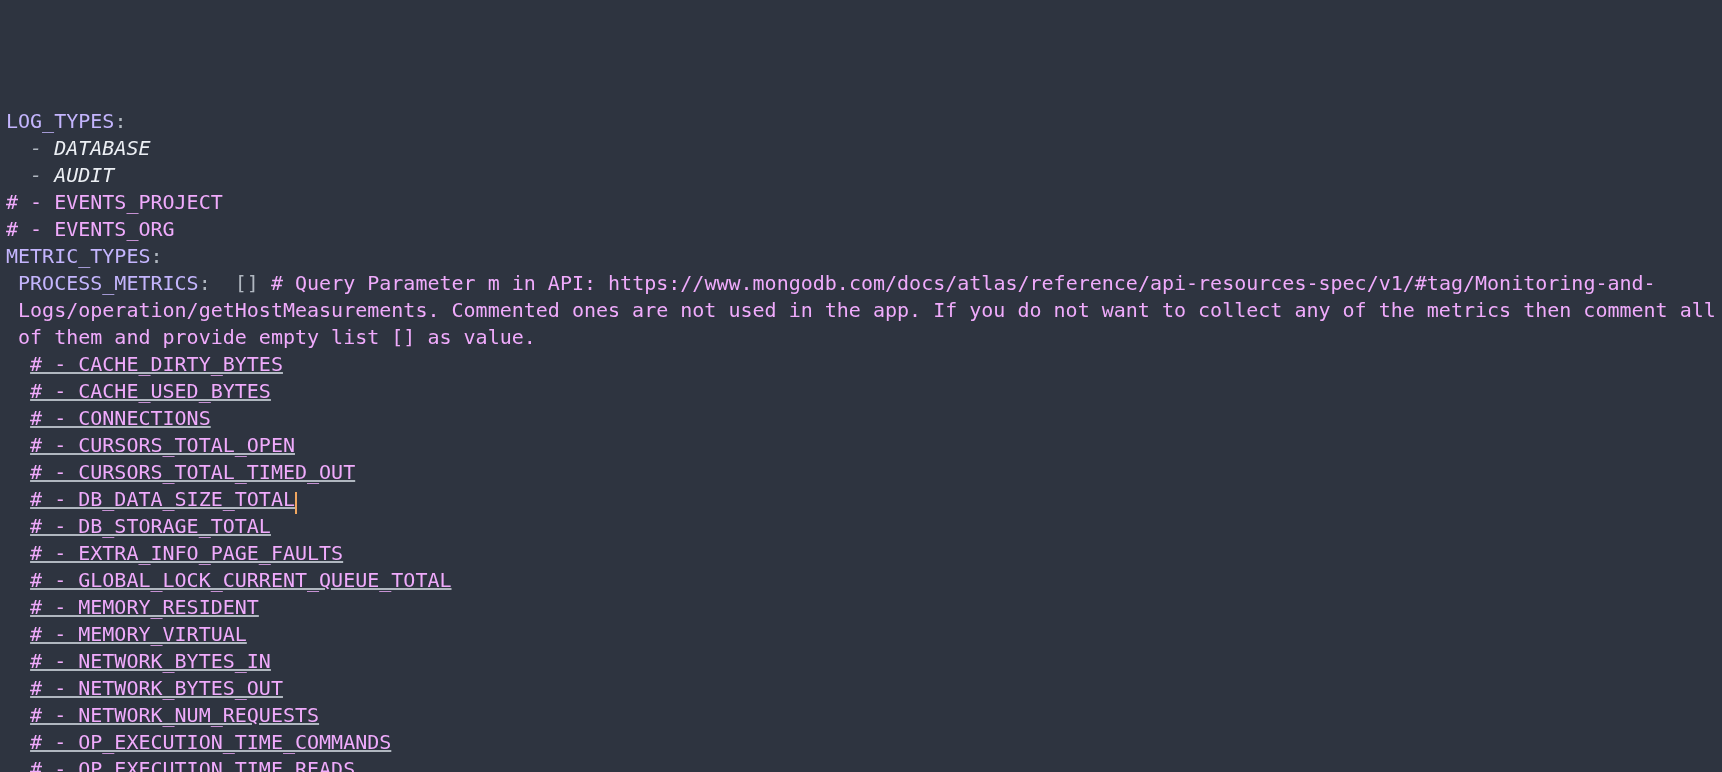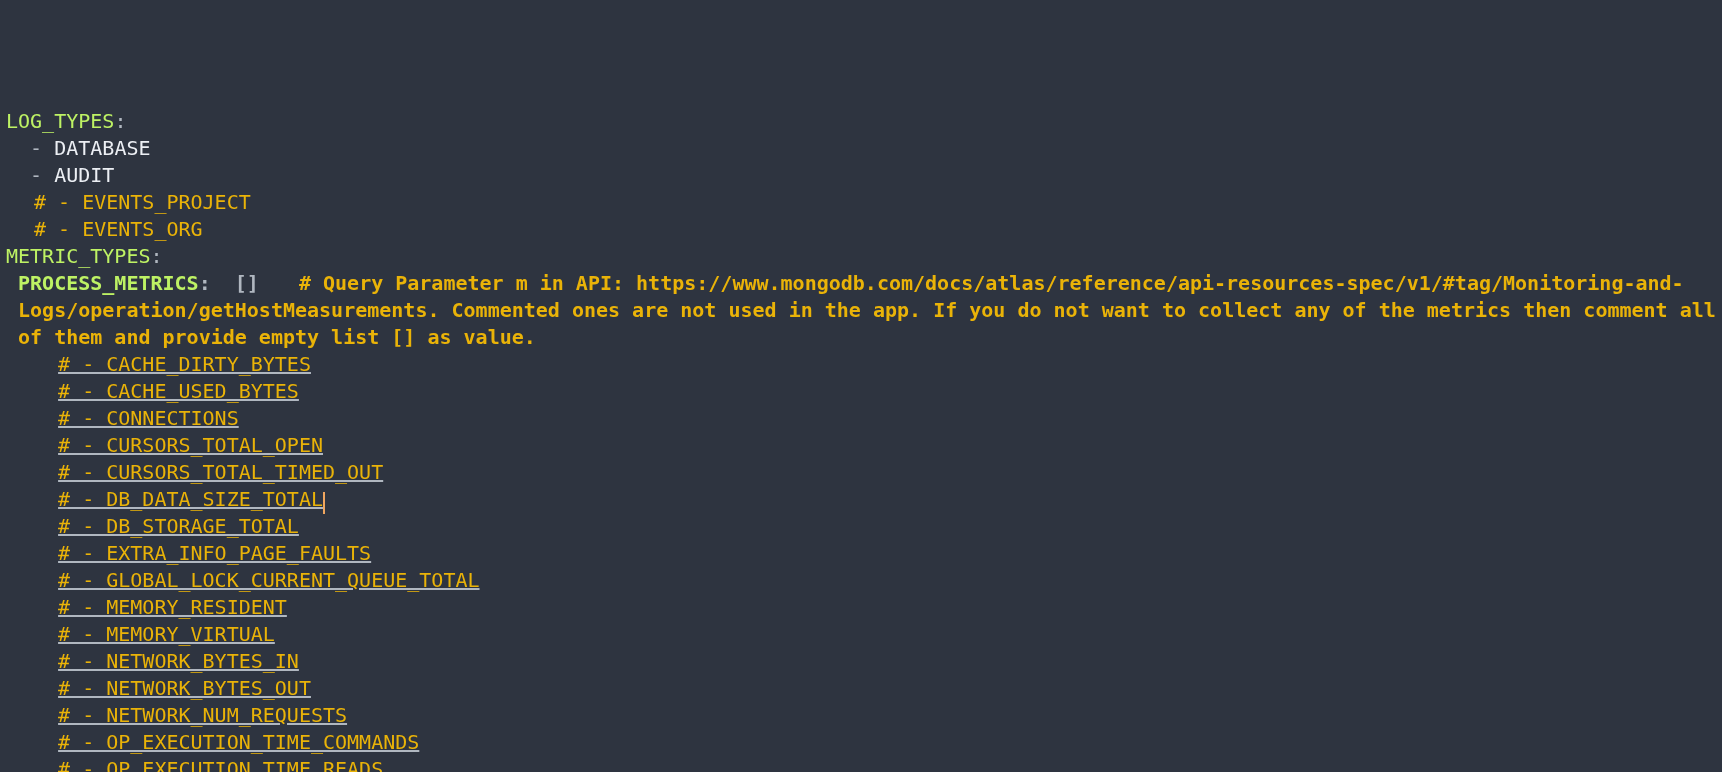--- a/index.html
+++ b/index.html
@@ -9,29 +9,29 @@
     font-size: 20px;
     line-height: 1.35;
     color: #b0b7c0;
     padding: 0 6px 0 6px;
     overflow: hidden;
     width: 1722px;
     height: 772px;
     white-space: pre-wrap;
     word-wrap: break-word;
   }
-  .key { color: #bef264; margin-top: 28px; }
+  .key { color: #c4b5fd; margin-top: 28px; }
   .dash { color: #b0b7c0; }
   .value { color: #eceff4; font-weight: 500; }
-  .comment { color: #eab308; margin-left: 28px; }
+  .comment { color: #f0abfc; }
   .brackets { color: #b0b7c0; }
   .line { display: block; }
-  .indent1 { padding-left: 1ch; }
+  .indent1 { padding-left: 1ch; font-style: italic; }
   .indent2 { padding-left: 2ch; text-decoration: underline; }
-  .wrap-line { display: block; padding-left: 1ch; max-width: 100%; font-weight: bold; }
+  .wrap-line { display: block; padding-left: 1ch; max-width: 100%; }
   .cursor {
     display: inline-block;
     width: 2px;
     height: 1.1em;
     background: #f0a65f;
     vertical-align: text-bottom;
     margin-bottom: -1px;
     position: relative;
     top: 2px;
   }

